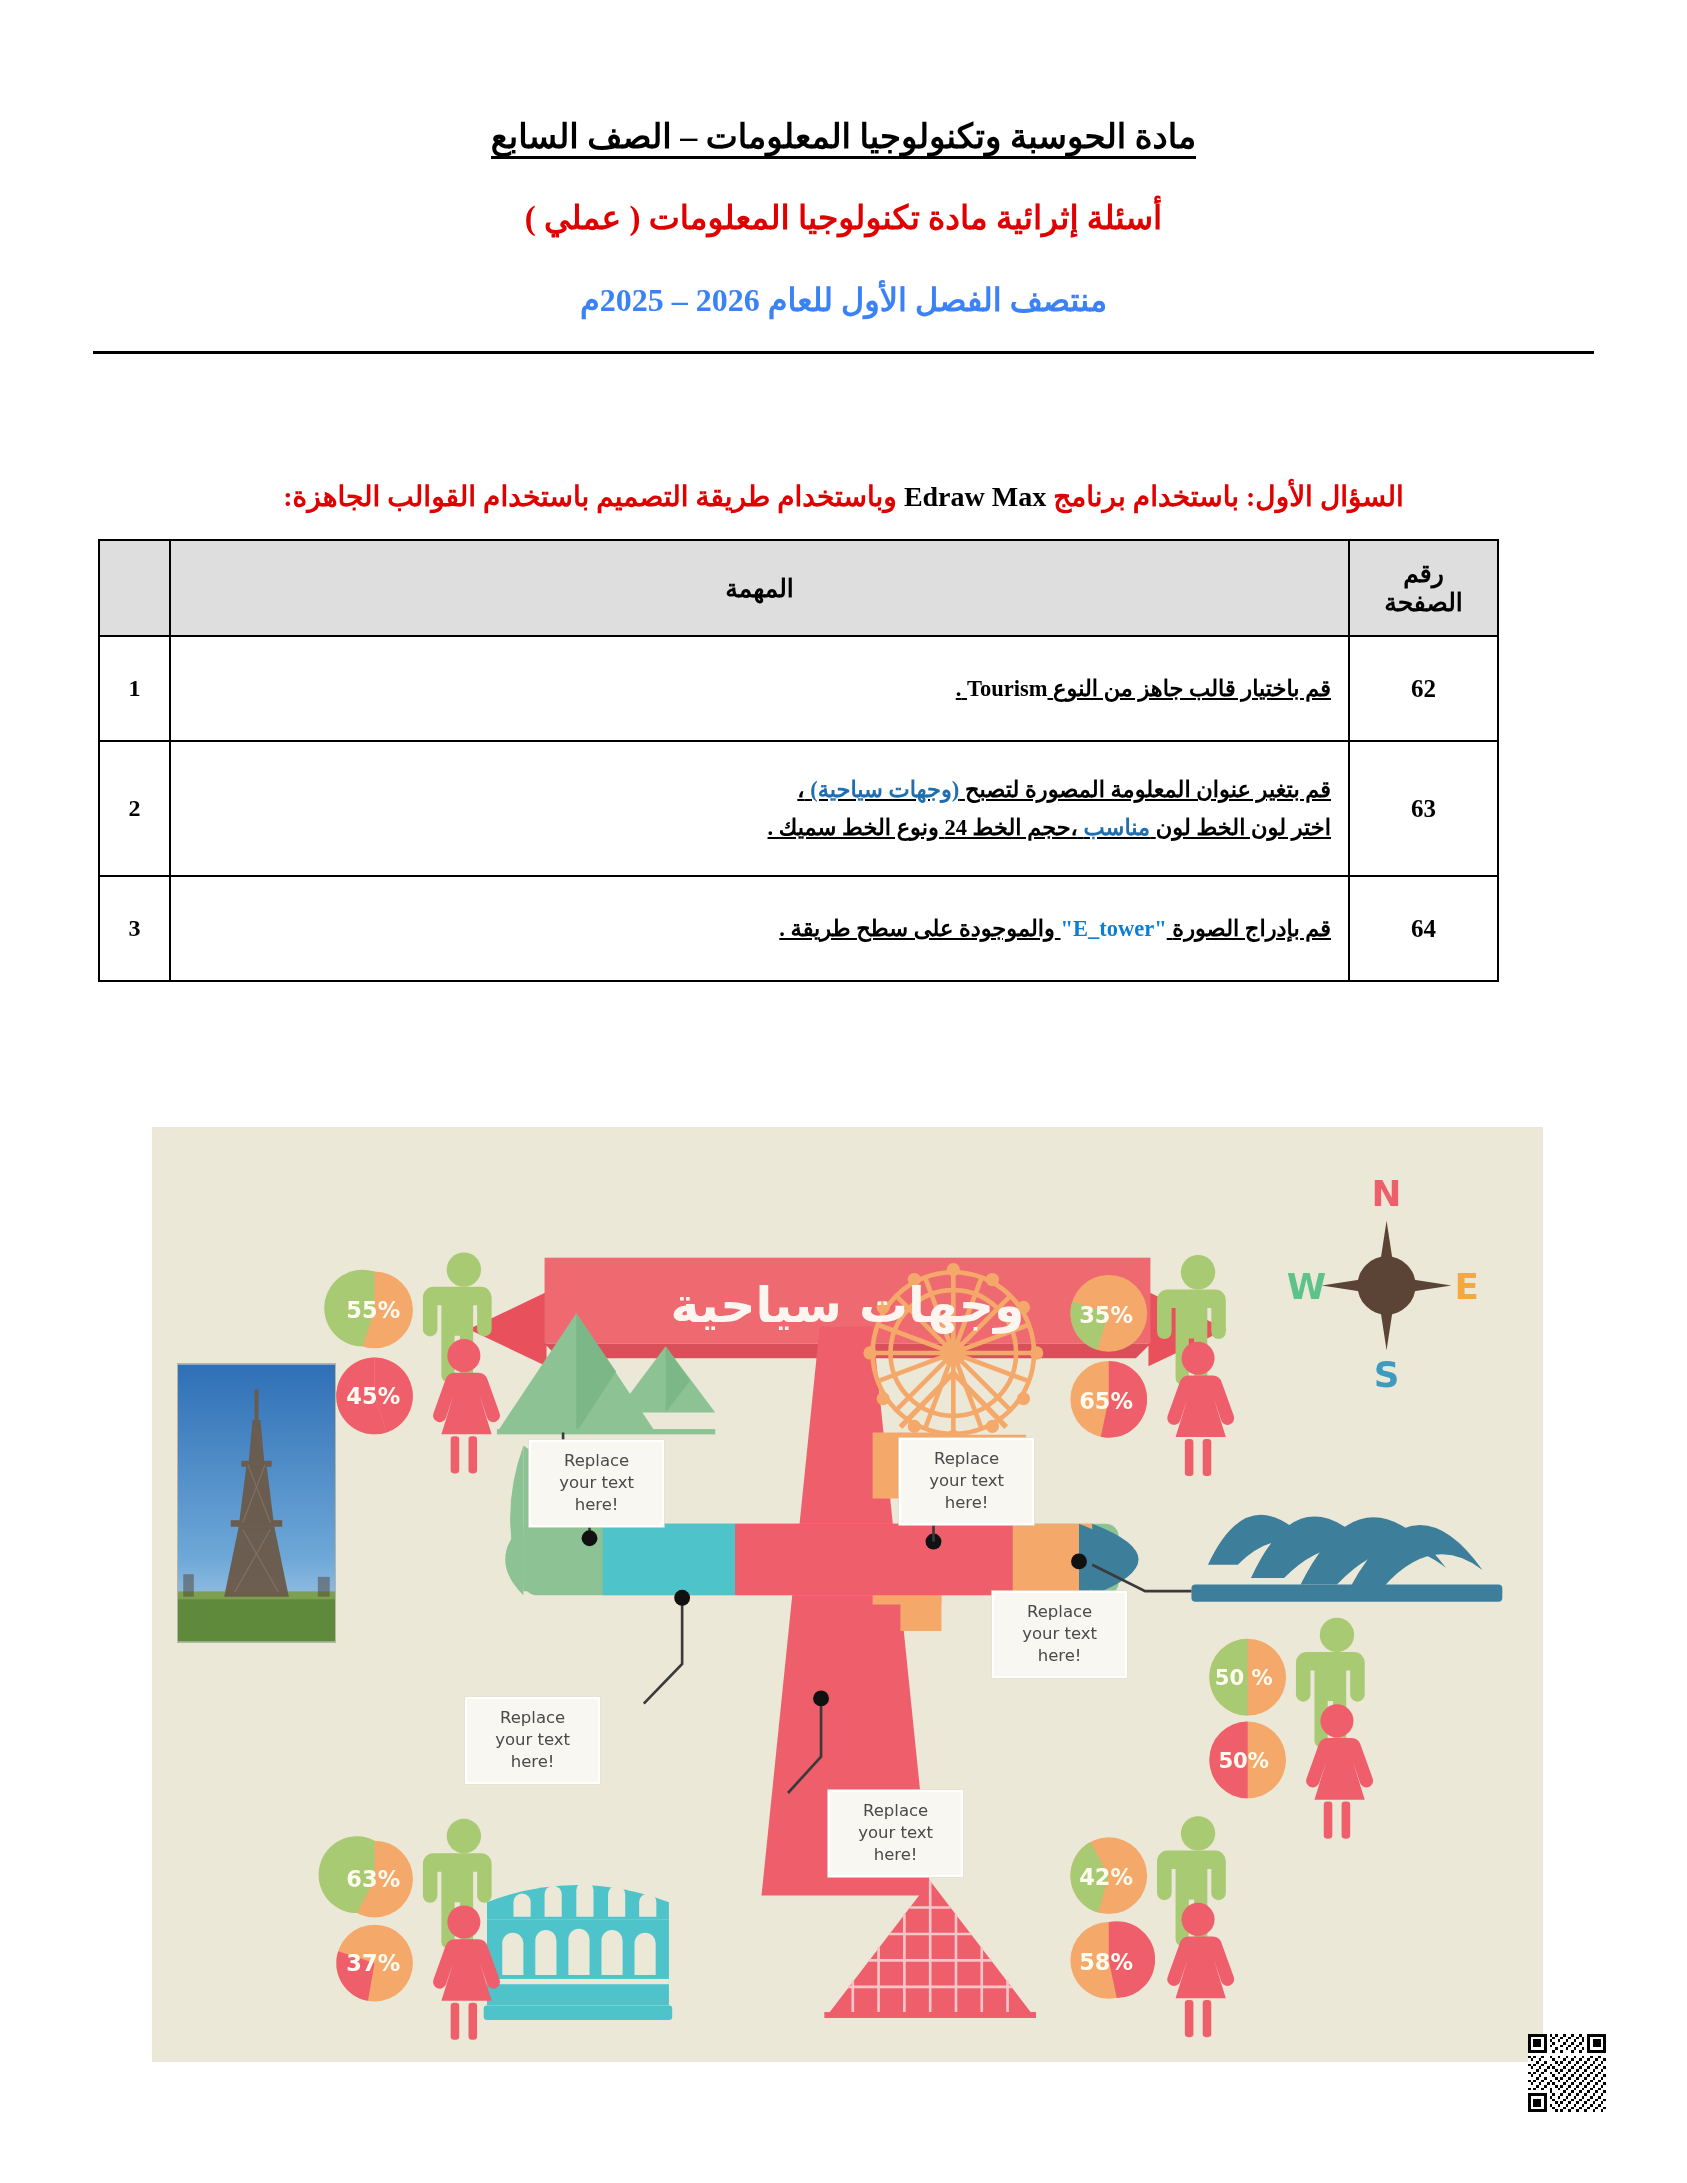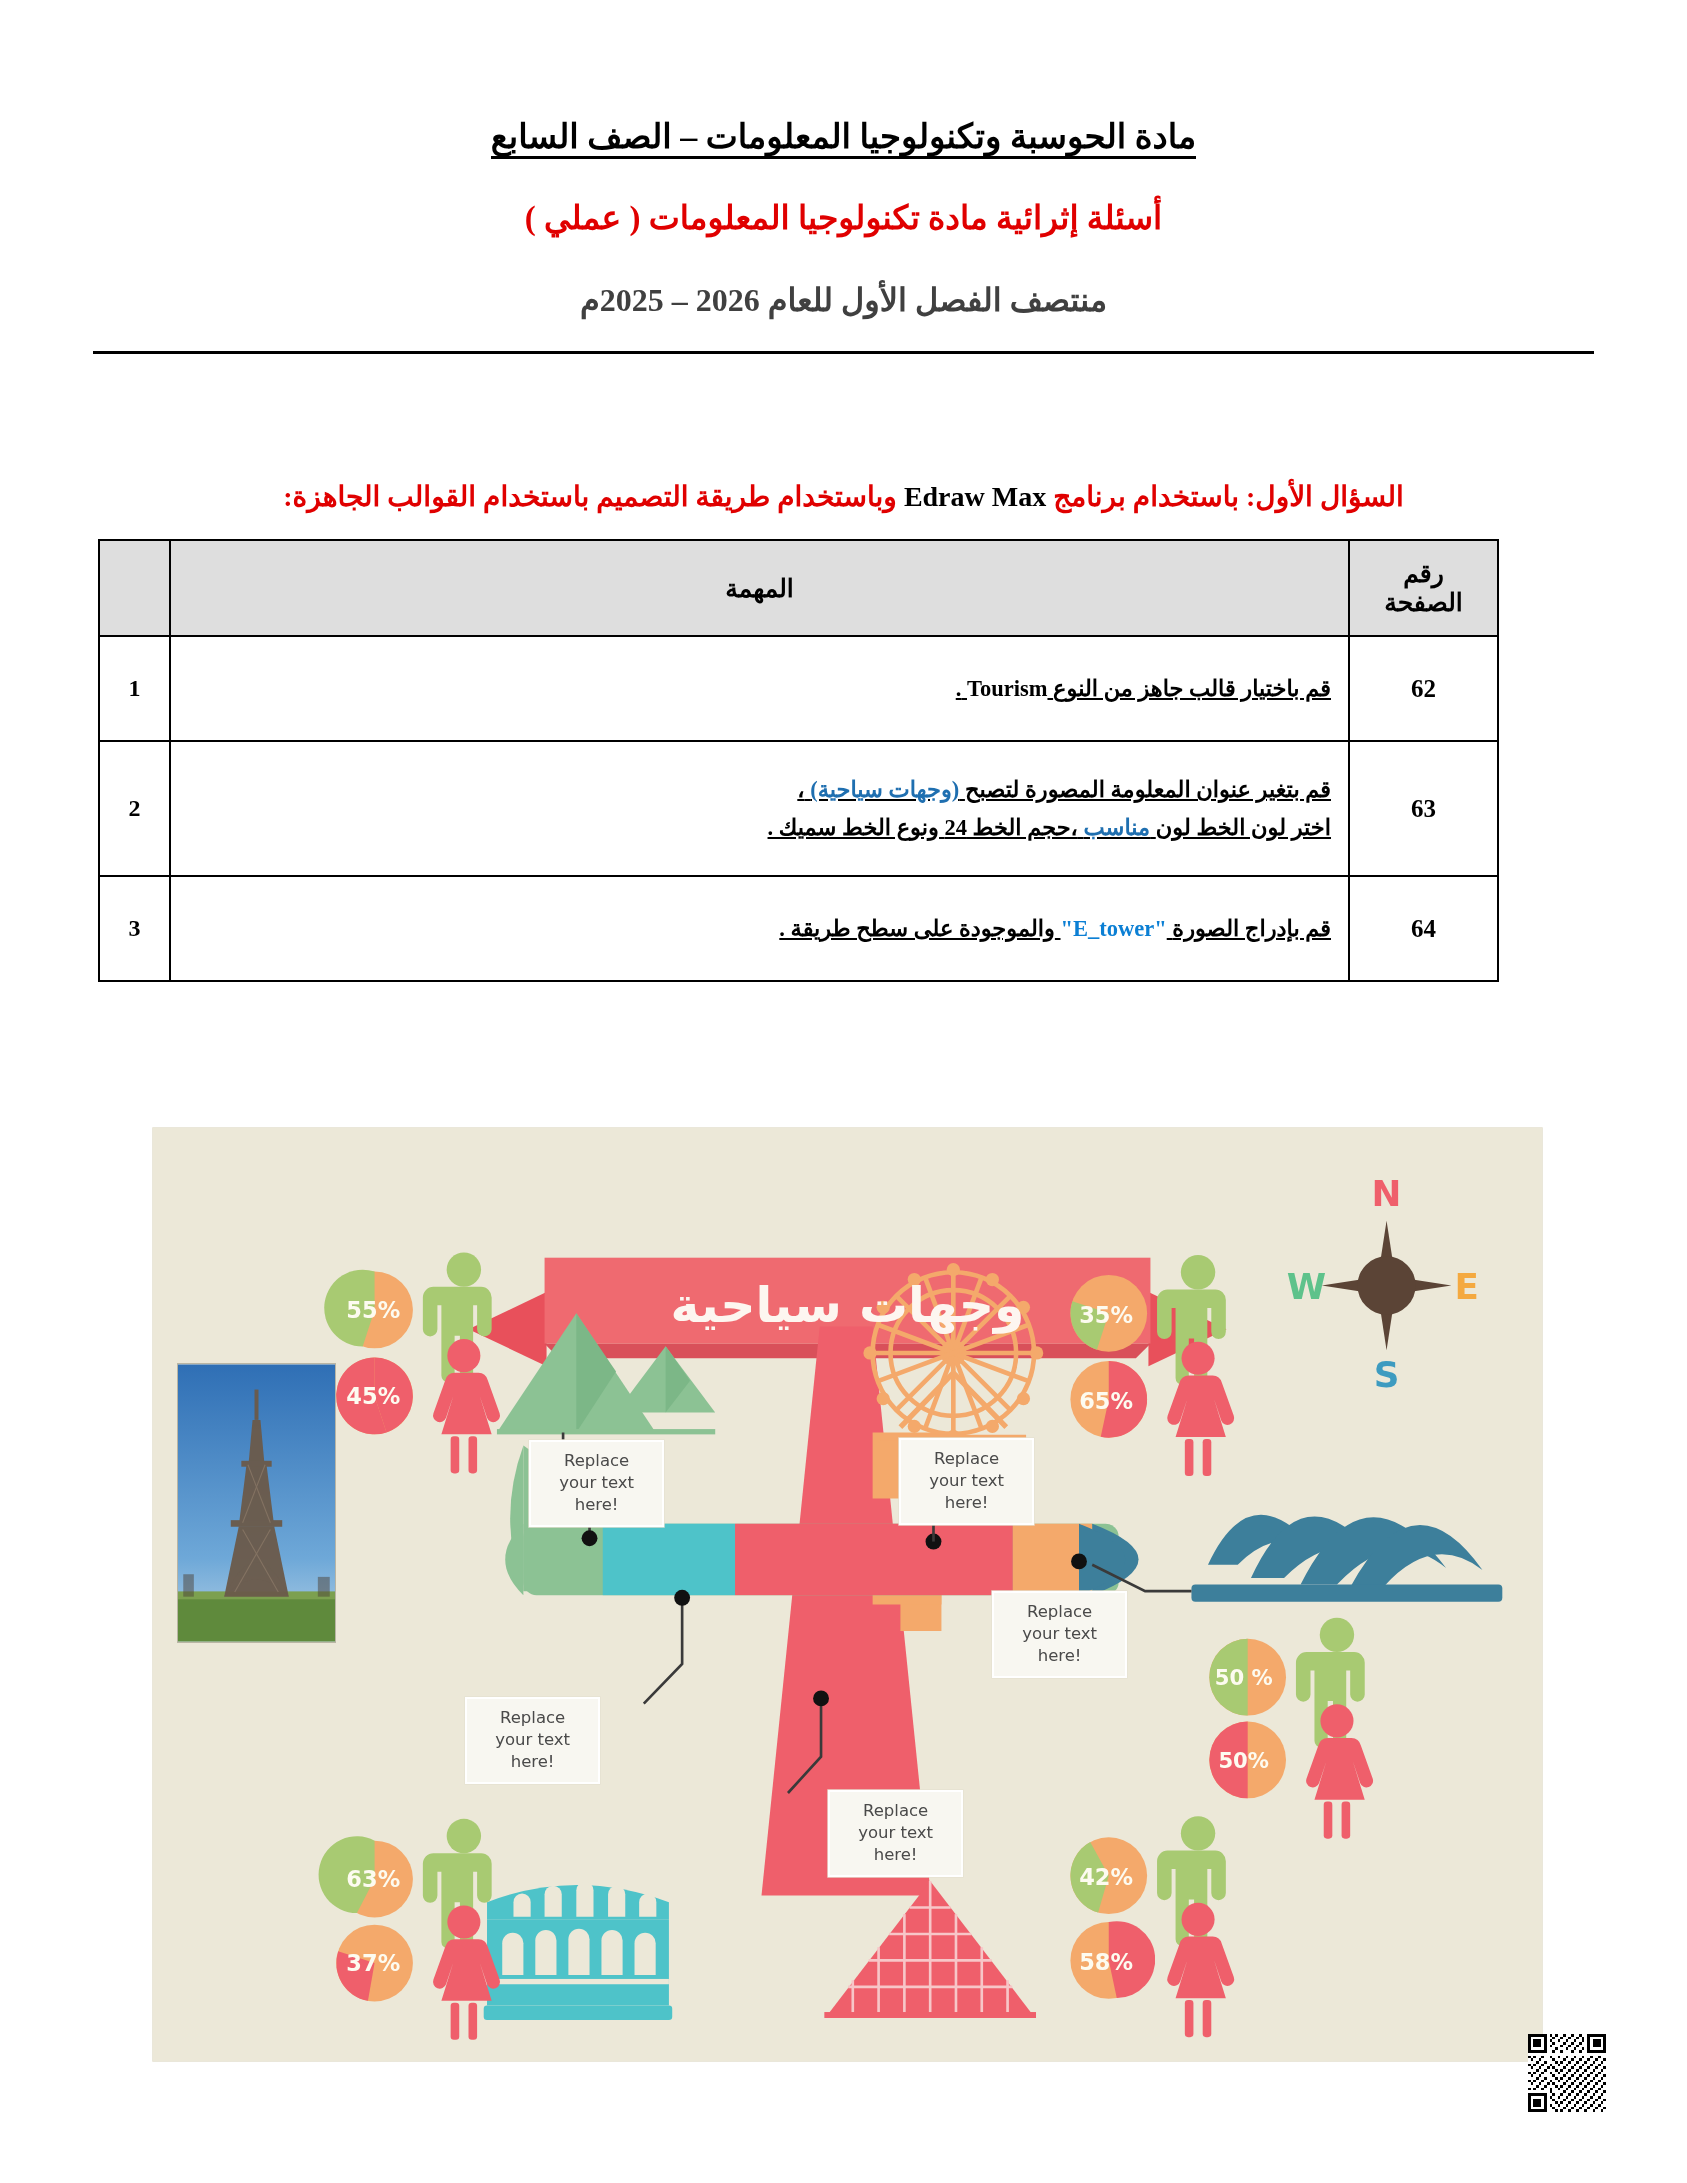--- a/index.html
+++ b/index.html
@@ -41,21 +41,21 @@
   .hdr-line2 {
     top: 198px;
     font-size: 33px;
     font-weight: bold;
     color: #e00000;
   }
   .hdr-line3 {
     top: 281px;
     font-size: 32px;
     font-weight: bold;
-    color: #404040;
+    color: #3b82f6;
   }
   .hdr-rule {
     position: absolute;
     top: 351px;
     left: 93px;
     right: 93px;
     height: 2.6px;
     background: #000;
   }
 

